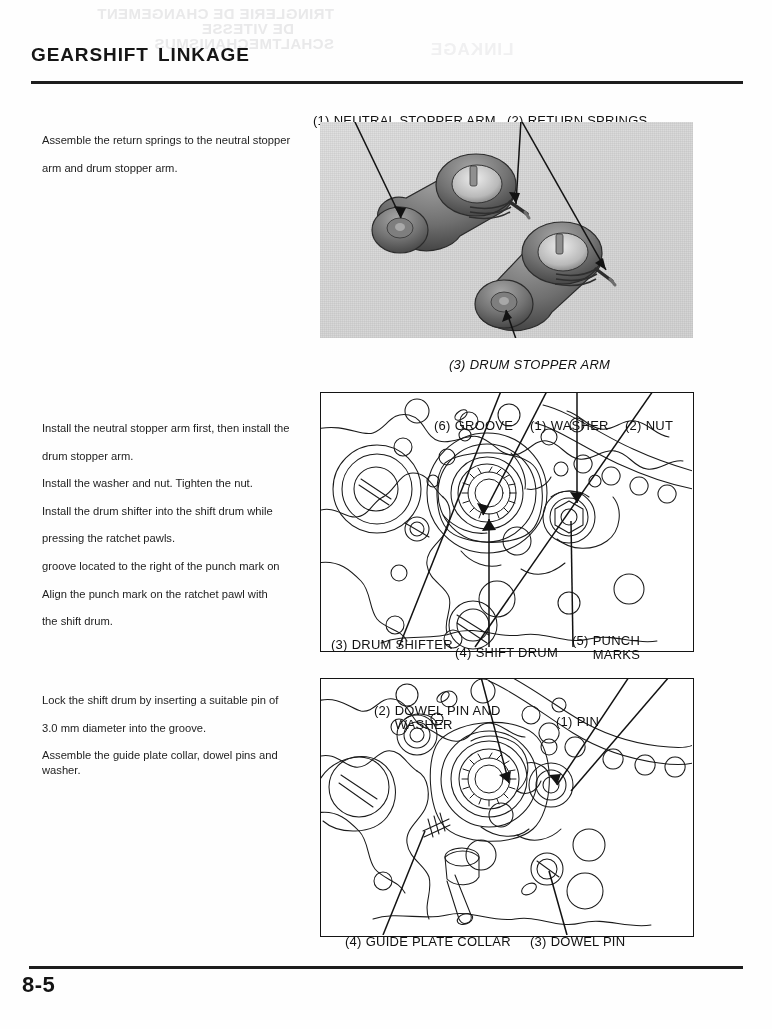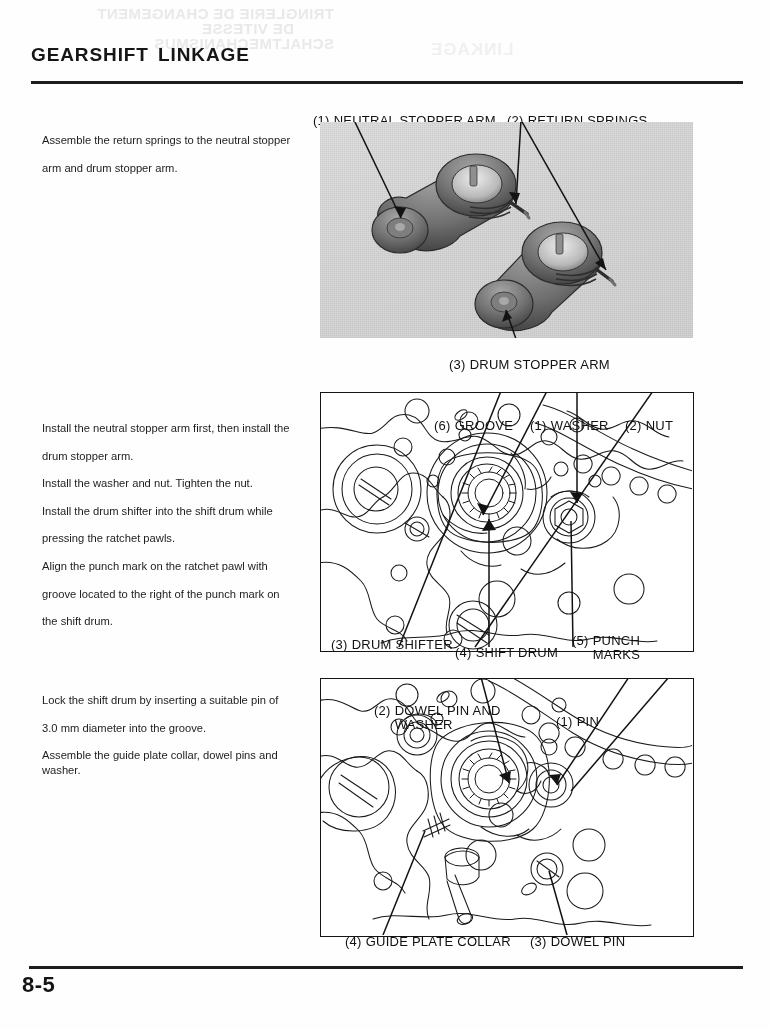--- a/index.html
+++ b/index.html
@@ -234,32 +234,32 @@
       </g>
       <g fill="#131313">
         <polygon points="81,96 74,84 86,86"></polygon>
         <polygon points="196,82 189,70 200,71"></polygon>
         <polygon points="286,148 275,141 283,136"></polygon>
         <polygon points="186,188 182,200 192,196"></polygon>
       </g>
     </svg>
   </div>
 
-  <div class="callout" style="left:449px; top:344px;">
+  <div class="callout" style="left:449px; top:344px;font-style:italic;">
     <span class="num">(3)</span><span>DRUM STOPPER ARM</span>
   </div>
 
   <div class="instr" style="left:29px; top:408px;">
     <p>Install the neutral stopper arm first, then install the</p>
     <p class="nj">drum stopper arm.</p>
     <p class="nj">Install the washer and nut. Tighten the nut.</p>
     <p>Install the drum shifter into the shift drum while</p>
     <p class="nj">pressing the ratchet pawls.</p>
+    <p>groove located to the right of the punch mark on</p>
     <p>Align the punch mark on the ratchet pawl with</p>
-    <p>groove located to the right of the punch mark on</p>
     <p class="nj">the shift drum.</p>
   </div>
 
   <div class="fig-frame" style="left:320px; top:392px; width:374px; height:260px;">
     <svg class="fig-svg" width="371" height="257" viewBox="0 0 371 257">
       <g fill="none" stroke="#1a1a1a" stroke-width="1.05" stroke-linejoin="round" stroke-linecap="round">
 
         <path d="M-4 36 C 24 30, 40 44, 52 40 C 66 35, 70 18, 88 22 C 104 26, 104 44, 118 48
                  C 132 52, 146 40, 158 44"></path>
         <path d="M-4 118 C 14 112, 22 124, 34 124 C 48 124, 52 108, 62 104"></path>

